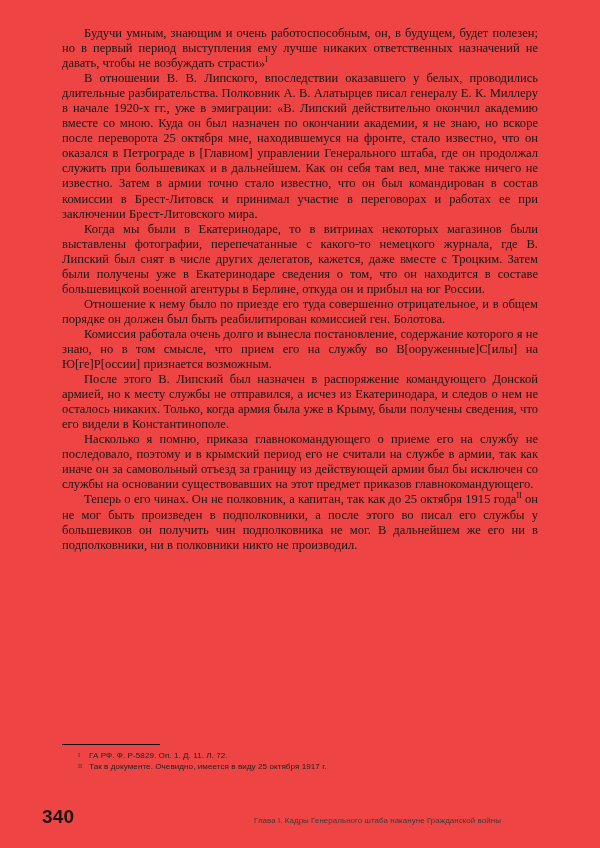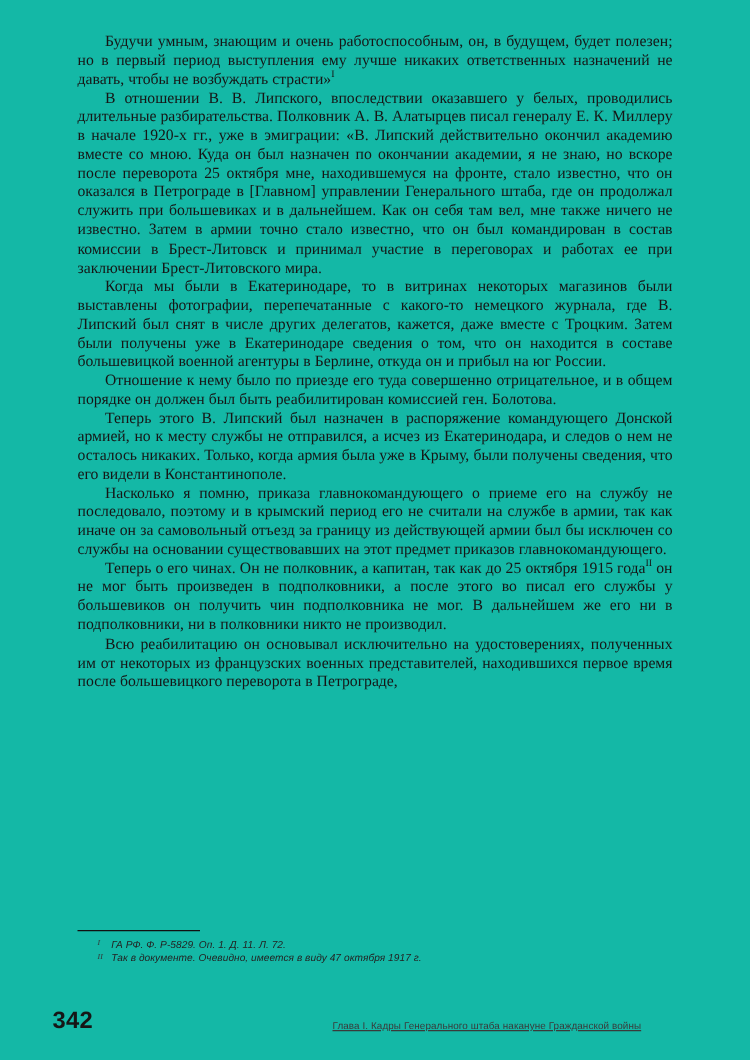--- a/index.html
+++ b/index.html
@@ -4,21 +4,21 @@
 <style>
   html, body {
     margin: 0;
     padding: 0;
     background: #ffffff;
   }
   .page {
     position: relative;
     width: 600px;
     height: 848px;
-    background: #14b8a6;
+    background: #ef4444;
     overflow: hidden;
     font-family: "Liberation Serif", "DejaVu Serif", serif;
     color: #1a1a1a;
   }
   .body-block {
     position: absolute;
     left: 62px;
     top: 26px;
     width: 476px;
   }
@@ -36,21 +36,20 @@
     font-size: 8px;
     vertical-align: super;
     line-height: 0;
     font-family: "Liberation Serif", serif;
   }
   .footnotes {
     position: absolute;
     left: 62px;
     top: 744px;
     width: 476px;
-    font-style: italic;
   }
   .fn-rule {
     width: 98px;
     height: 1px;
     background: #111111;
     margin: 0 0 6px 0;
   }
   .fn-row {
     display: block;
     position: relative;
@@ -81,69 +80,68 @@
     left: 42px;
     top: 0px;
     font-family: "Liberation Sans", "DejaVu Sans", sans-serif;
     font-size: 19px;
     font-weight: 600;
     color: #161616;
     letter-spacing: 0.2px;
   }
   .running-head {
     position: absolute;
-    left: 266px;
+    left: 254px;
     top: 10px;
     font-family: "Liberation Sans", "DejaVu Sans", sans-serif;
     font-size: 7.9px;
     color: #3a3a3a;
     letter-spacing: 0.08px;
     white-space: nowrap;
-    text-decoration: underline;
   }
 </style>
 </head>
 <body>
 
 <div class="page">
 
   <div class="body-block">
 
     <p class="para"><span>Будучи умным, знающим и очень работоспособным, он, в будущем, будет полезен; но в первый период выступления ему лучше никаких ответственных назначений не давать, чтобы не возбуждать страсти»</span><sup class="fn">I</sup></p>
 
     <p class="para"><span>В отношении В. В. Липского, впоследствии оказавшего у белых, проводились длительные разбирательства. Полковник А. В. Алатырцев писал генералу Е. К. Миллеру в начале 1920-х гг., уже в эмиграции: «В. Липский действительно окончил академию вместе со мною. Куда он был назначен по окончании академии, я не знаю, но вскоре после переворота 25 октября мне, находившемуся на фронте, стало известно, что он оказался в Петрограде в [Главном] управлении Генерального штаба, где он продолжал служить при большевиках и в дальнейшем. Как он себя там вел, мне также ничего не известно. Затем в армии точно стало известно, что он был командирован в состав комиссии в Брест-Литовск и принимал участие в переговорах и работах ее при заключении Брест-Литовского мира.</span></p>
 
     <p class="para"><span>Когда мы были в Екатеринодаре, то в витринах некоторых магазинов были выставлены фотографии, перепечатанные с какого-то немецкого журнала, где В. Липский был снят в числе других делегатов, кажется, даже вместе с Троцким. Затем были получены уже в Екатеринодаре сведения о том, что он находится в составе большевицкой военной агентуры в Берлине, откуда он и прибыл на юг России.</span></p>
 
     <p class="para"><span>Отношение к нему было по приезде его туда совершенно отрицательное, и в общем порядке он должен был быть реабилитирован комиссией ген. Болотова.</span></p>
 
+    <p class="para"><span>Комиссия работала очень долго и вынесла постановление, содержание которого я не знаю, но в том смысле, что прием его на службу во В[ооруженные]С[илы] на Ю[ге]Р[оссии] признается возможным.</span></p>
 
 
-    <p class="para"><span>Теперь этого В. Липский был назначен в распоряжение командующего Донской армией, но к месту службы не отправился, а исчез из Екатеринодара, и следов о нем не осталось никаких. Только, когда армия была уже в Крыму, были получены сведения, что его видели в Константинополе.</span></p>
+    <p class="para"><span>После этого В. Липский был назначен в распоряжение командующего Донской армией, но к месту службы не отправился, а исчез из Екатеринодара, и следов о нем не осталось никаких. Только, когда армия была уже в Крыму, были получены сведения, что его видели в Константинополе.</span></p>
 
     <p class="para"><span>Насколько я помню, приказа главнокомандующего о приеме его на службу не последовало, поэтому и в крымский период его не считали на службе в армии, так как иначе он за самовольный отъезд за границу из действующей армии был бы исключен со службы на основании существовавших на этот предмет приказов главнокомандующего.</span></p>
 
     <p class="para"><span>Теперь о его чинах. Он не полковник, а капитан, так как до 25 октября 1915 года</span><sup class="fn">II</sup><span> он не мог быть произведен в подполковники, а после этого во писал его службы у большевиков он получить чин подполковника не мог. В дальнейшем же его ни в подполковники, ни в полковники никто не производил.</span></p>
 
-    <p class="para"><span>Всю реабилитацию он основывал исключительно на удостоверениях, полученных им от некоторых из французских военных представителей, находившихся первое время после большевицкого переворота в Петрограде,</span></p>
 
   </div>
 
   <div class="footnotes">
     <div class="fn-rule"></div>
 
     <div class="fn-row">
       <span class="fn-marker">I</span>
       <span>ГА РФ. Ф. Р-5829. Оп. 1. Д. 11. Л. 72.</span>
     </div>
 
     <div class="fn-row">
       <span class="fn-marker">II</span>
-      <span>Так в документе. Очевидно, имеется в виду 47 октября 1917 г.</span>
+      <span>Так в документе. Очевидно, имеется в виду 25 октября 1917 г.</span>
     </div>
   </div>
 
   <div class="footer">
-    <div class="page-number">342</div>
+    <div class="page-number">340</div>
     <div class="running-head">Глава I. Кадры Генерального штаба накануне Гражданской войны</div>
   </div>
 
 </div>
 
 </body></html>

